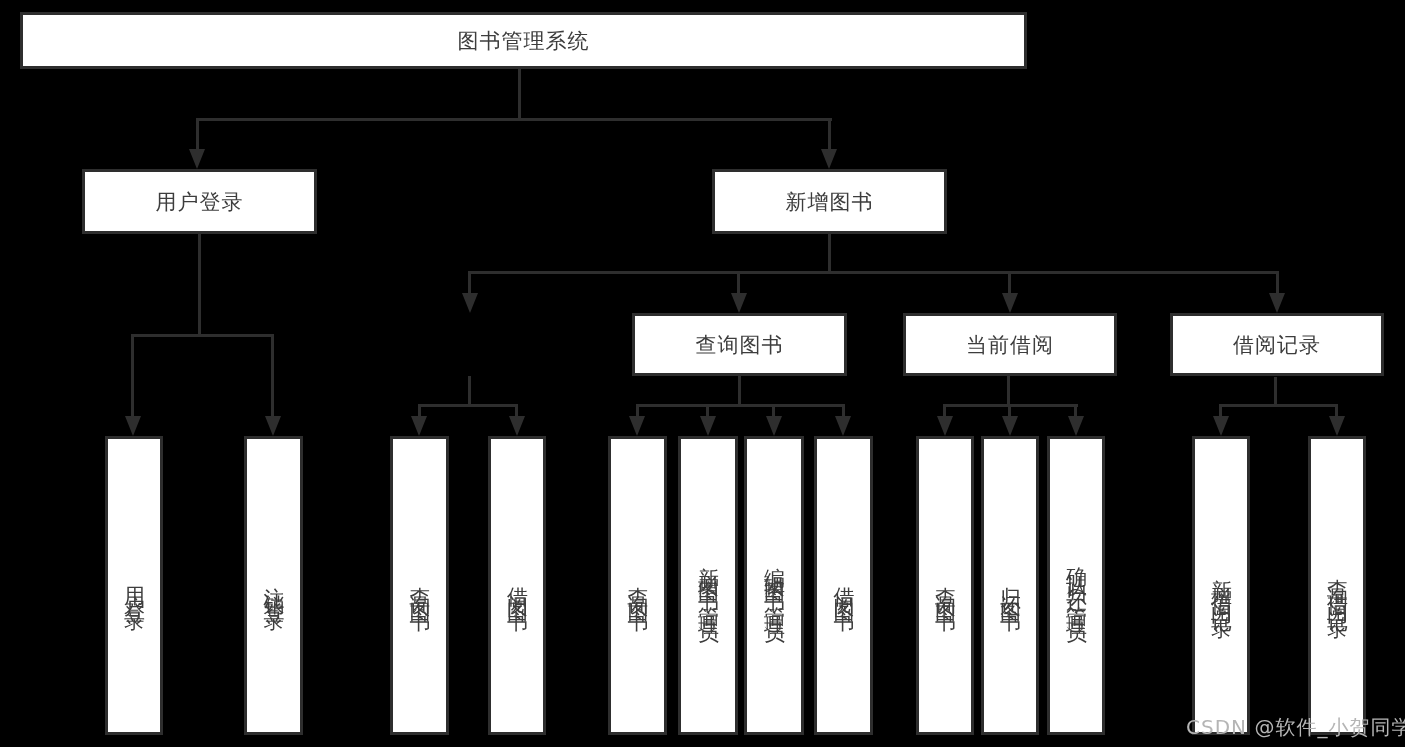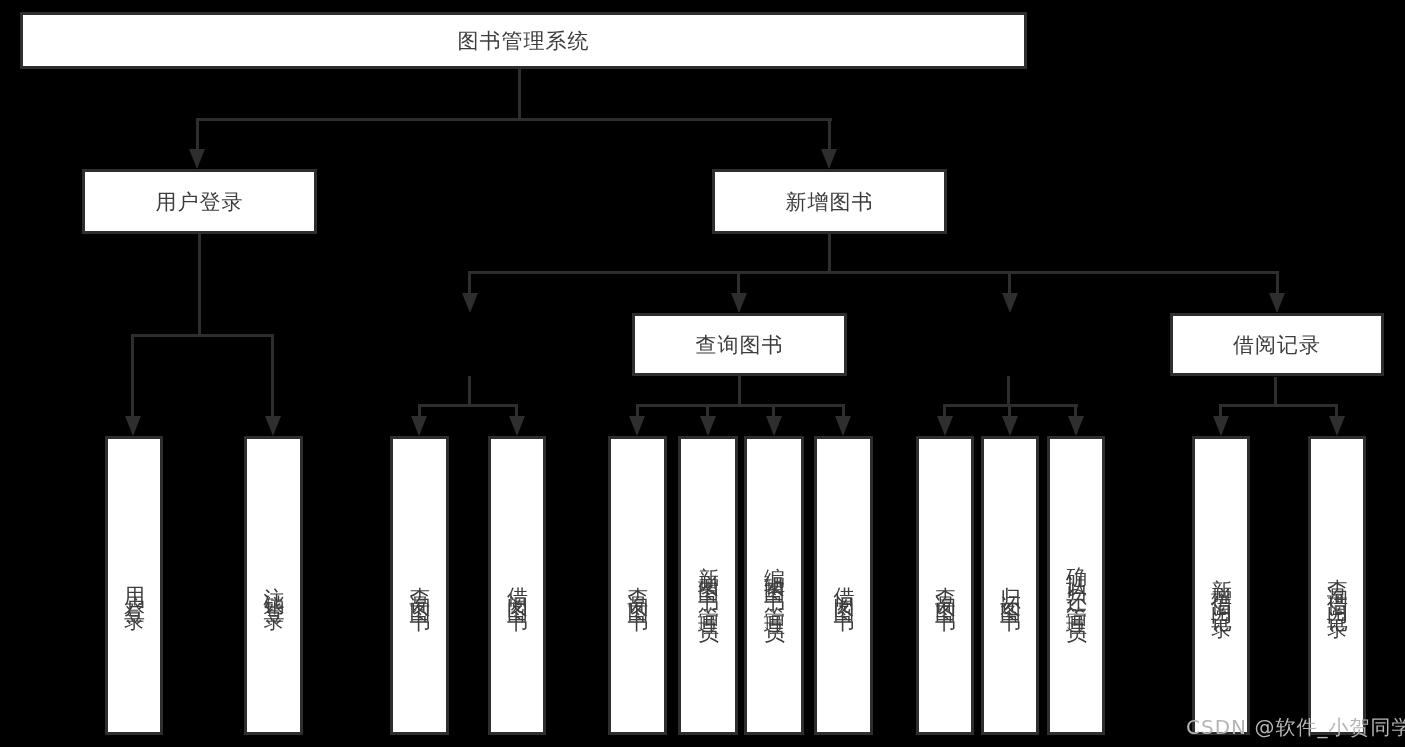--- a/index.html
+++ b/index.html
@@ -129,20 +129,23 @@
   <div class="box" style="left:82px;top:169px;width:235px;height:65px">
     <span>用户登录</span>
   </div>
   <div class="box" style="left:712px;top:169px;width:235px;height:65px">
     <span>新增图书</span>
   </div>
 
   <div class="box" style="left:632px;top:313px;width:215px;height:63px">
     <span>查询图书</span>
   </div>
+  <div class="box" style="left:903px;top:313px;width:214px;height:63px">
+    <span>当前借阅</span>
+  </div>
   <div class="box" style="left:1170px;top:313px;width:214px;height:63px">
     <span>借阅记录</span>
   </div>
 
   <div class="box" style="left:105px;top:436px;width:58px;height:299px">
     <span class="vtext">用户登录</span>
   </div>
   <div class="box" style="left:244px;top:436px;width:59px;height:299px">
     <span class="vtext">注销登录</span>
   </div>

